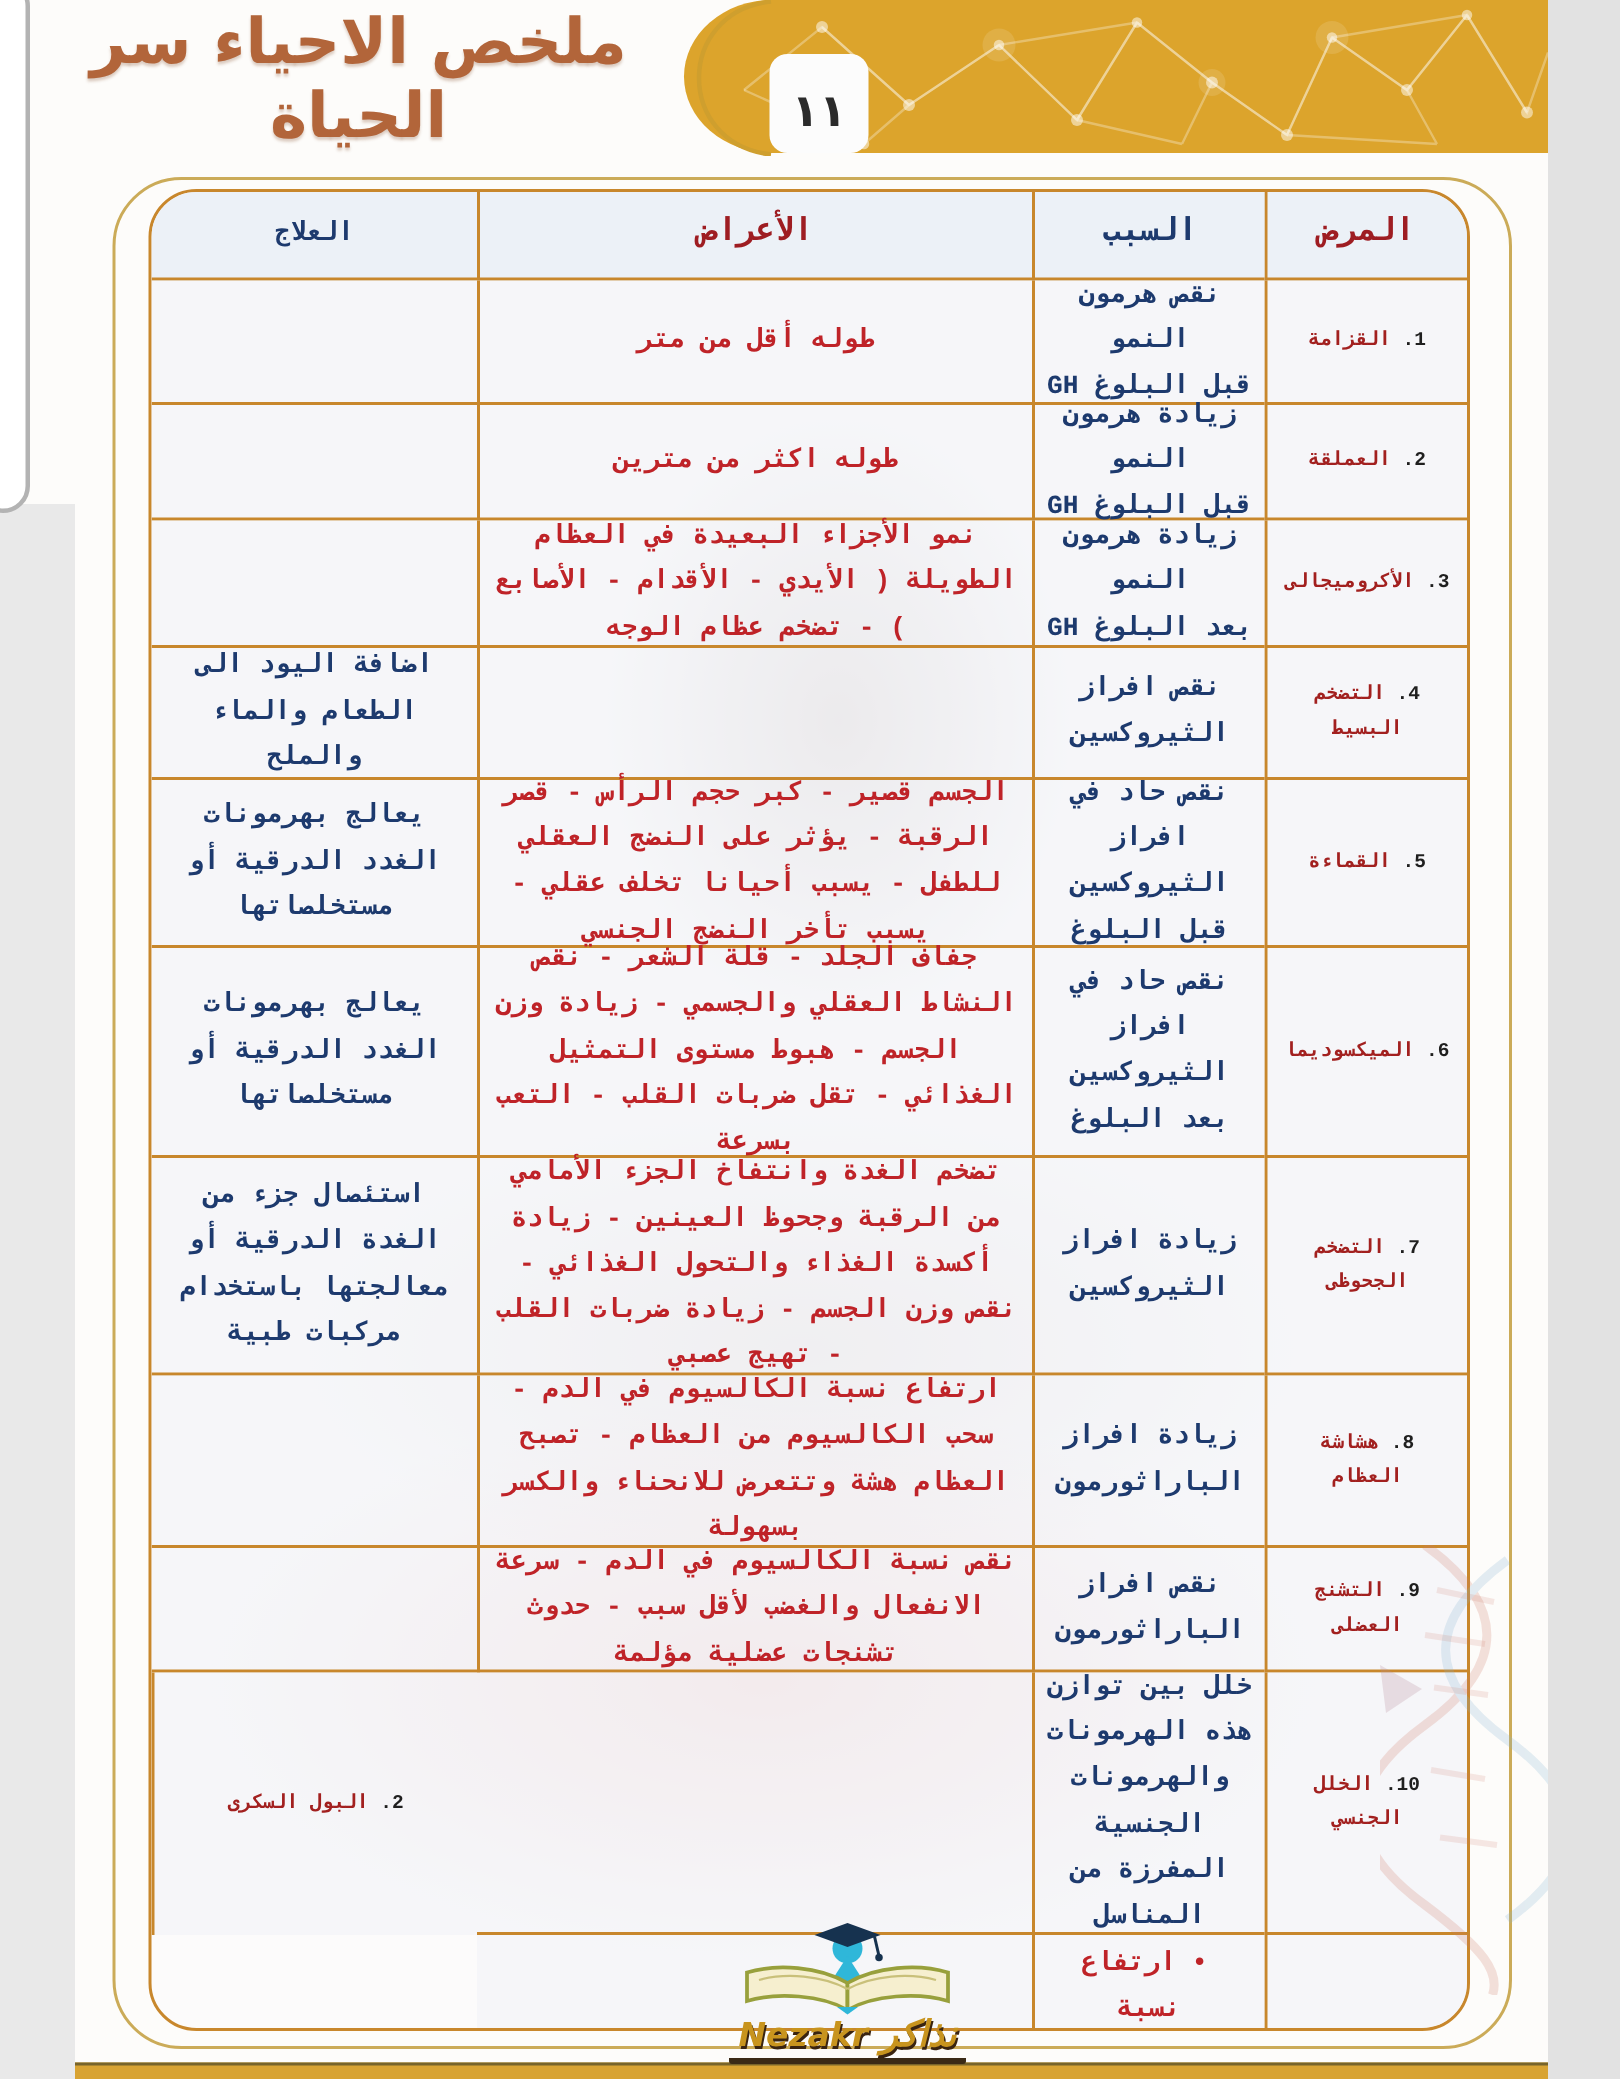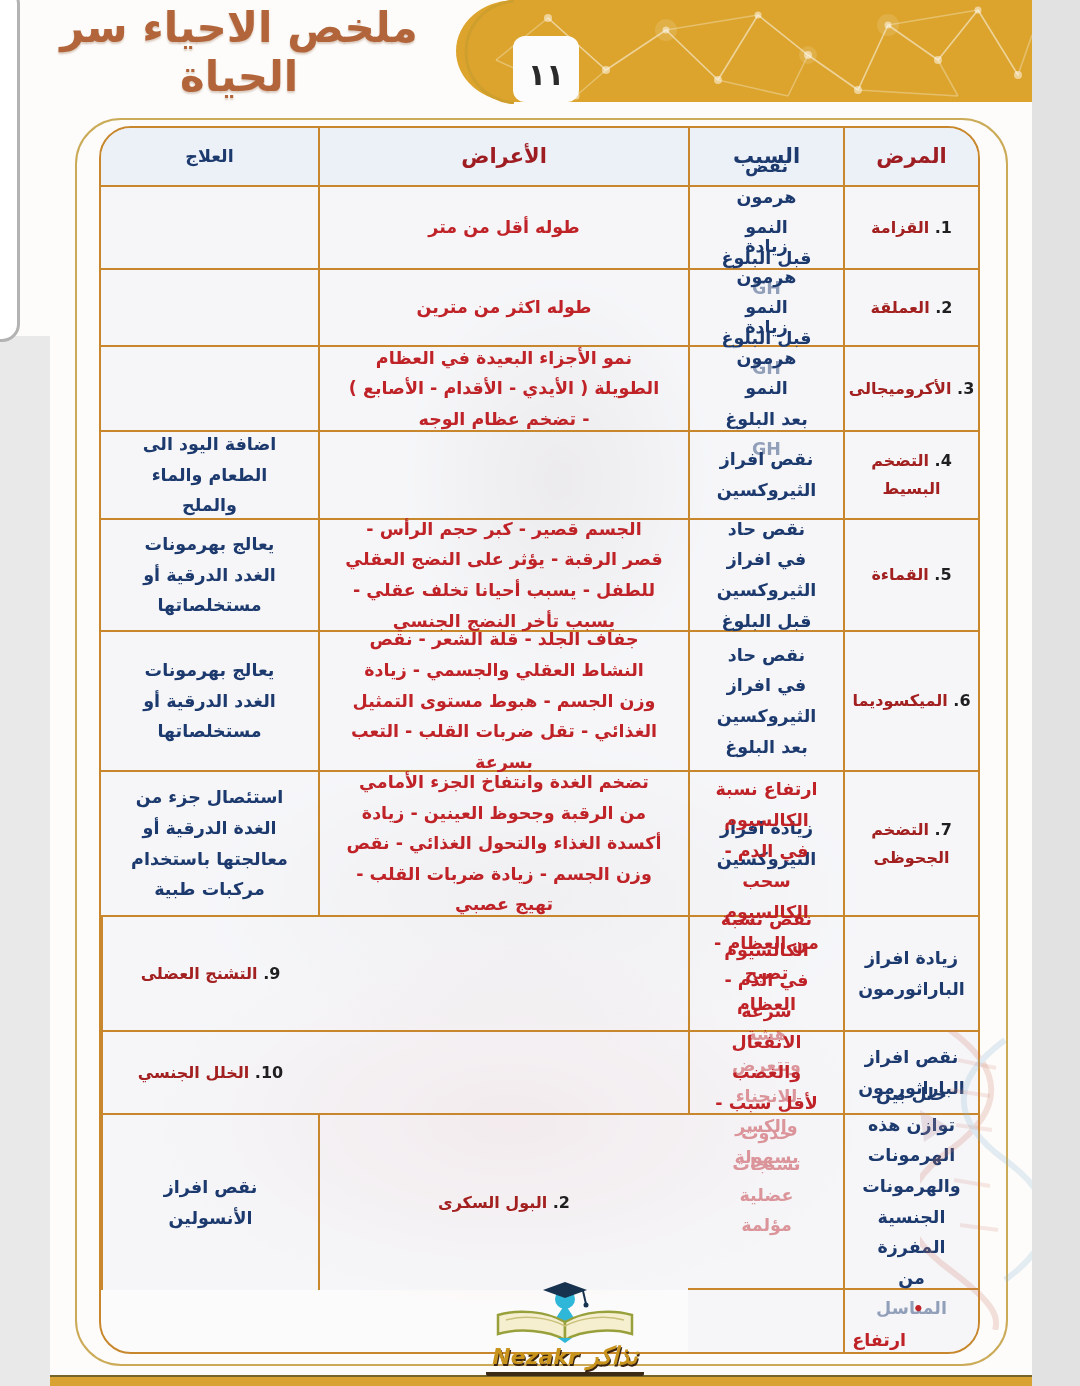--- a/index.html
+++ b/index.html
@@ -43,26 +43,26 @@
     border:2px solid #cbab58;border-radius:46px;}
   .tbl{position:absolute;left:85px;top:126px;width:881px;height:1228px;
     box-sizing:border-box;border:2.5px solid #c8872c;border-radius:32px;overflow:hidden;
     display:grid;direction:rtl;
     grid-template-columns:135px 155px 370px 1fr;
     grid-template-rows:59px 83px 77px 85px 88px 112px 140px 145px 115px 83px 175px auto;
     background:rgba(250,250,252,0.35);}
   .cell{box-sizing:border-box;border-left:2.5px solid #c8872c;border-bottom:2.5px solid #c8872c;
     background:rgba(240,243,248,0.55);
     display:flex;flex-direction:column;align-items:center;justify-content:center;
-    text-align:center;direction:rtl;padding:4px 24px;font-weight:bold;line-height:1.75;}
+    text-align:center;direction:rtl;padding:4px 8px;font-weight:bold;line-height:1.75;font-family:Liberation Mono, monospace;}
   .cell.col-treat{border-left:none;}
   .cell.row-last{border-bottom:none;}
   .hcell{background:rgba(233,238,246,0.85);font-size:21px;}
   .h-red{color:#9e1d22;} .h-blue{color:#1d3a6e;}
-  .col-disease{font-size:16px;color:#a2201f;}
+  .col-disease{font-size:13px;color:#a2201f;}
   .d-num{color:#1f1f1f;}
   .d-name{color:#a2201f;}
   .col-cause{font-size:17.5px;color:#1d3a6e;white-space:pre-line;}
   .col-symptoms{font-size:17.5px;color:#bf2328;}
   .col-treat{font-size:17.5px;color:#1d3a6e;}
   .bullet-list{width:100%;}
   .bullet-item{text-align:right;padding-right:48px;text-indent:-18px;}
   .bullet{color:#bf2328;}
 
   
@@ -171,20 +171,23 @@
         </div>
         <div class="cell col-cause">نقص حاد في افراز الثيروكسين بعد البلوغ</div>
         <div class="cell col-symptoms">جفاف الجلد - قلة الشعر - نقص النشاط العقلي والجسمي - زيادة وزن الجسم - هبوط مستوى التمثيل الغذائي - تقل ضربات القلب - التعب بسرعة</div>
         <div class="cell col-treat">يعالج بهرمونات الغدد الدرقية أو مستخلصاتها</div>
         <div class="cell col-disease">
           <div><span class="d-num">7.</span><span class="d-name">&nbsp;التضخم الجحوظى</span></div>
         </div>
         <div class="cell col-cause">زيادة افراز الثيروكسين</div>
         <div class="cell col-symptoms">تضخم الغدة وانتفاخ الجزء الأمامي من الرقبة وجحوظ العينين - زيادة أكسدة الغذاء والتحول الغذائي - نقص وزن الجسم - زيادة ضربات القلب - تهيج عصبي</div>
         <div class="cell col-treat">استئصال جزء من الغدة الدرقية أو معالجتها باستخدام مركبات طبية</div>
+        <div class="cell col-disease">
+          <div><span class="d-num">8.</span><span class="d-name">&nbsp;هشاشة العظام</span></div>
+        </div>
         <div class="cell col-cause">زيادة افراز الباراثورمون</div>
         <div class="cell col-symptoms">ارتفاع نسبة الكالسيوم في الدم - سحب الكالسيوم من العظام - تصبح العظام هشة وتتعرض للانحناء والكسر بسهولة</div>
         <div class="cell col-treat"></div>
         <div class="cell col-disease">
           <div><span class="d-num">9.</span><span class="d-name">&nbsp;التشنج العضلى</span></div>
         </div>
         <div class="cell col-cause">نقص افراز الباراثورمون</div>
         <div class="cell col-symptoms">نقص نسبة الكالسيوم في الدم - سرعة الانفعال والغضب لأقل سبب - حدوث تشنجات عضلية مؤلمة</div>
         <div class="cell col-treat"></div>
         <div class="cell col-disease">

